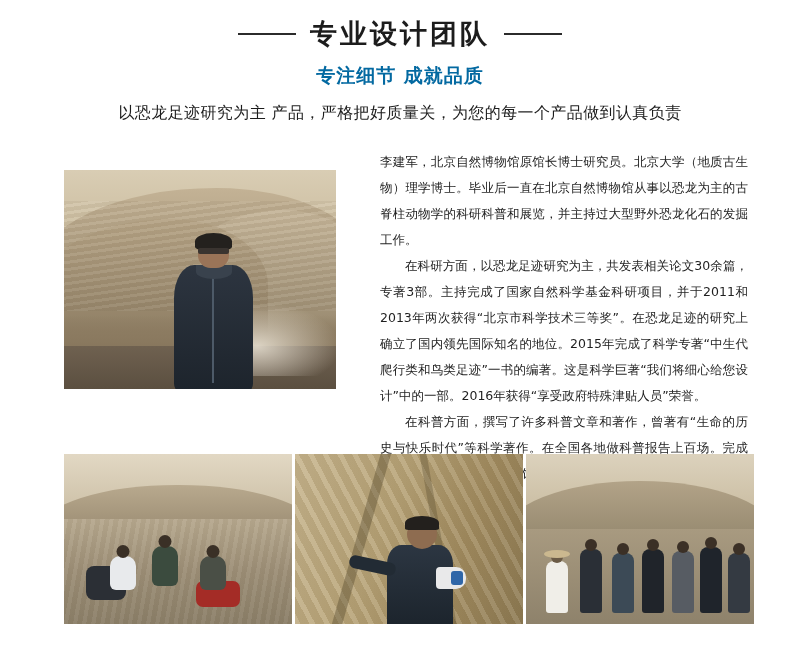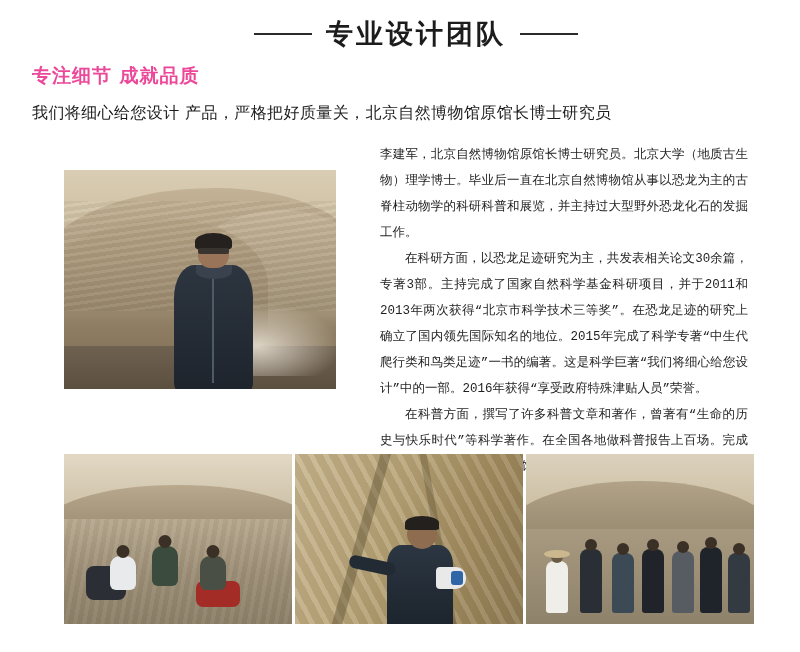--- a/index.html
+++ b/index.html
@@ -13,21 +13,21 @@
     height: 652px;
     font-family: "DejaVu Sans", "Liberation Sans", sans-serif;
     color: #231f20;
     position: relative;
     overflow: hidden;
   }
 
   
   .header {
     padding-top: 18px;
-    margin-left: 32px;
+    text-align: center;
   }
   .title-row {
     display: flex;
     align-items: center;
     justify-content: center;
     gap: 14px;
   }
   .title-rule {
     width: 58px;
     height: 2px;
@@ -38,21 +38,21 @@
     font-weight: bold;
     letter-spacing: 3px;
     color: #1c1c1c;
     line-height: 1.2;
   }
   .sub-title {
     margin-top: 13px;
     font-size: 19px;
     font-weight: bold;
     letter-spacing: 1px;
-    color: #ec4899;
+    color: #0369a1;
   }
   .lead-text {
     margin-top: 14px;
     font-size: 16px;
     color: #1c1c1c;
     letter-spacing: 0.4px;
   }
 
   
   .content {
@@ -140,27 +140,26 @@
   }
   .ph-collar {
     position: absolute; left: 28%; top: 19%; width: 44%; height: 9%;
     background: #39424d;
     border-radius: 0 0 50% 50%;
   }
 
   .bio {
     position: absolute;
     left: 380px;
-    top: 0;
+    top: 7px;
     width: 368px;
     font-size: 12.5px;
     line-height: 26px;
     color: #1f1f1f;
     text-align: justify;
-    font-family: Liberation Mono, monospace;
   }
   .bio p { margin: 0; text-indent: 0; }
   .bio p.indent { text-indent: 2em; }
 
   
   .strip {
     position: absolute;
     left: 0;
     bottom: 28px;
     width: 100%;
@@ -237,21 +236,21 @@
 </head>
 <body>
 
 <div class="header">
   <div class="title-row">
     <span class="title-rule"></span>
     <span class="main-title">专业设计团队</span>
     <span class="title-rule"></span>
   </div>
   <div class="sub-title">专注细节 成就品质</div>
-  <div class="lead-text">我们将细心给您设计 产品，严格把好质量关，北京自然博物馆原馆长博士研究员</div>
+  <div class="lead-text">以恐龙足迹研究为主 产品，严格把好质量关，为您的每一个产品做到认真负责</div>
 </div>
 
 <div class="content">
 
   <div class="portrait">
     <div class="ph-sky"></div>
     <div class="ph-hill-far"></div>
     <div class="ph-hill-right"></div>
     <div class="ph-hill-mid"></div>
     <div class="ph-streaks"></div>

